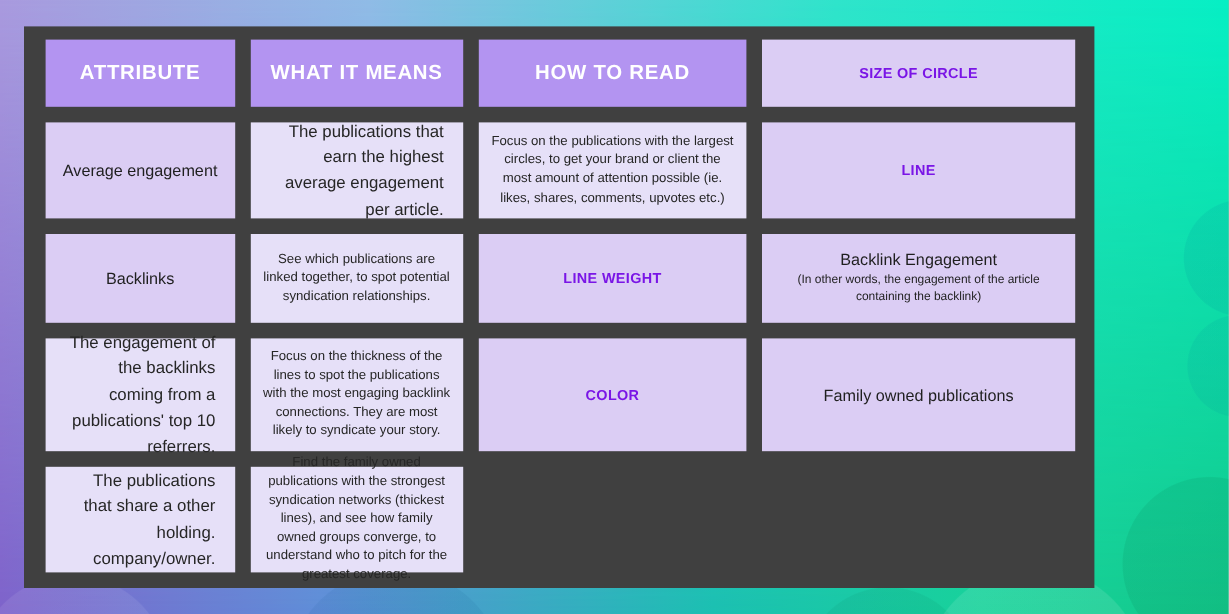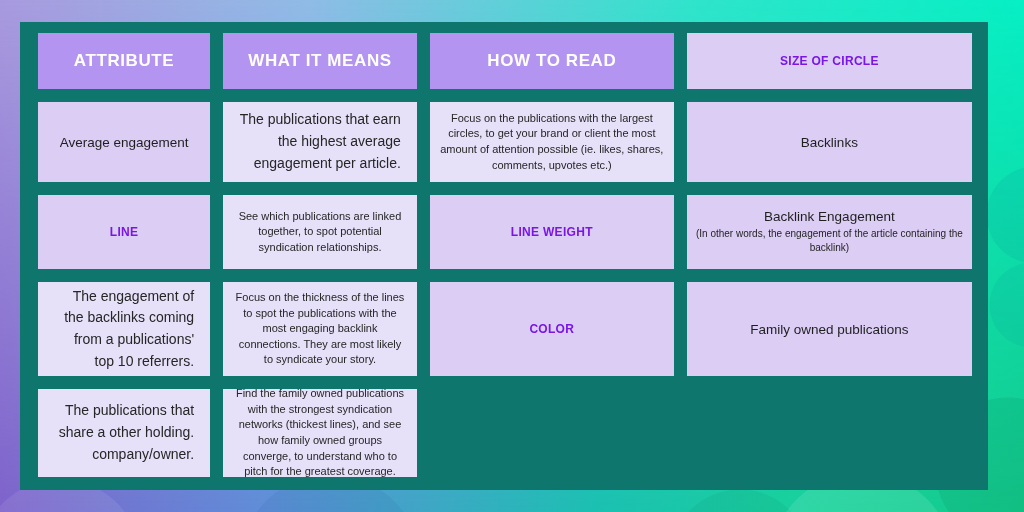--- a/index.html
+++ b/index.html
@@ -25,22 +25,22 @@
       radial-gradient(circle at 1035px 215px, rgba(2,150,155,0.16) 0 48px, rgba(0,0,0,0) 49px),
       radial-gradient(circle at 1032px 305px, rgba(2,150,155,0.14) 0 42px, rgba(0,0,0,0) 43px),
       radial-gradient(circle at 1008px 470px, rgba(0,110,70,0.12) 0 72px, rgba(0,0,0,0) 73px),
       radial-gradient(circle at 862px 565px, rgba(255,255,255,0.10) 0 92px, rgba(0,0,0,0) 93px),
       radial-gradient(circle at 740px 560px, rgba(0,110,80,0.09) 0 70px, rgba(0,0,0,0) 71px),
       radial-gradient(circle at 330px 565px, rgba(0,70,130,0.08) 0 90px, rgba(0,0,0,0) 91px),
       radial-gradient(circle at 60px 560px, rgba(255,255,255,0.08) 0 80px, rgba(0,0,0,0) 81px);
   }
   .card {
     position: absolute; left: 20px; top: 22px;
-    width: 968px; height: 468px;
-    background: #0f766e;
+    width: 892px; height: 468px;
+    background: #404040;
     text-decoration: underline;
   }
   .grid {
     position: absolute; left: 18px; top: 11px; right: 16px; bottom: 13px;
     display: grid;
     grid-template-columns: 175fr 197fr 248fr 290fr;
     grid-template-rows: 56px 80px 74px 94px 88px;
     gap: 13px;
   }
   .cell {
@@ -103,22 +103,22 @@
 
     <div class="cell header">ATTRIBUTE</div>
     <div class="cell header">WHAT IT MEANS</div>
     <div class="cell header">HOW TO READ</div>
 
     <div class="cell attr">SIZE OF CIRCLE</div>
     <div class="cell metric">Average engagement</div>
     <div class="cell means">The publications that earn the highest average engagement per article.</div>
     <div class="cell read">Focus on the publications with the largest circles, to get your brand or client the most amount of attention possible (ie. likes, shares, comments, upvotes etc.)</div>
 
+    <div class="cell attr">LINE</div>
     <div class="cell metric">Backlinks</div>
-    <div class="cell attr">LINE</div>
     <div class="cell read">See which publications are linked together, to spot potential syndication relationships.</div>
 
     <div class="cell attr">LINE WEIGHT</div>
     <div class="cell metric">
       <div>Backlink Engagement</div>
       <div class="note">(In other words, the engagement of the article containing the backlink)</div>
     </div>
     <div class="cell means">The engagement of the backlinks coming from a publications' top 10 referrers.</div>
     <div class="cell read">Focus on the thickness of the lines to spot the publications with the most engaging backlink connections. They are most likely to syndicate your story.</div>
 

